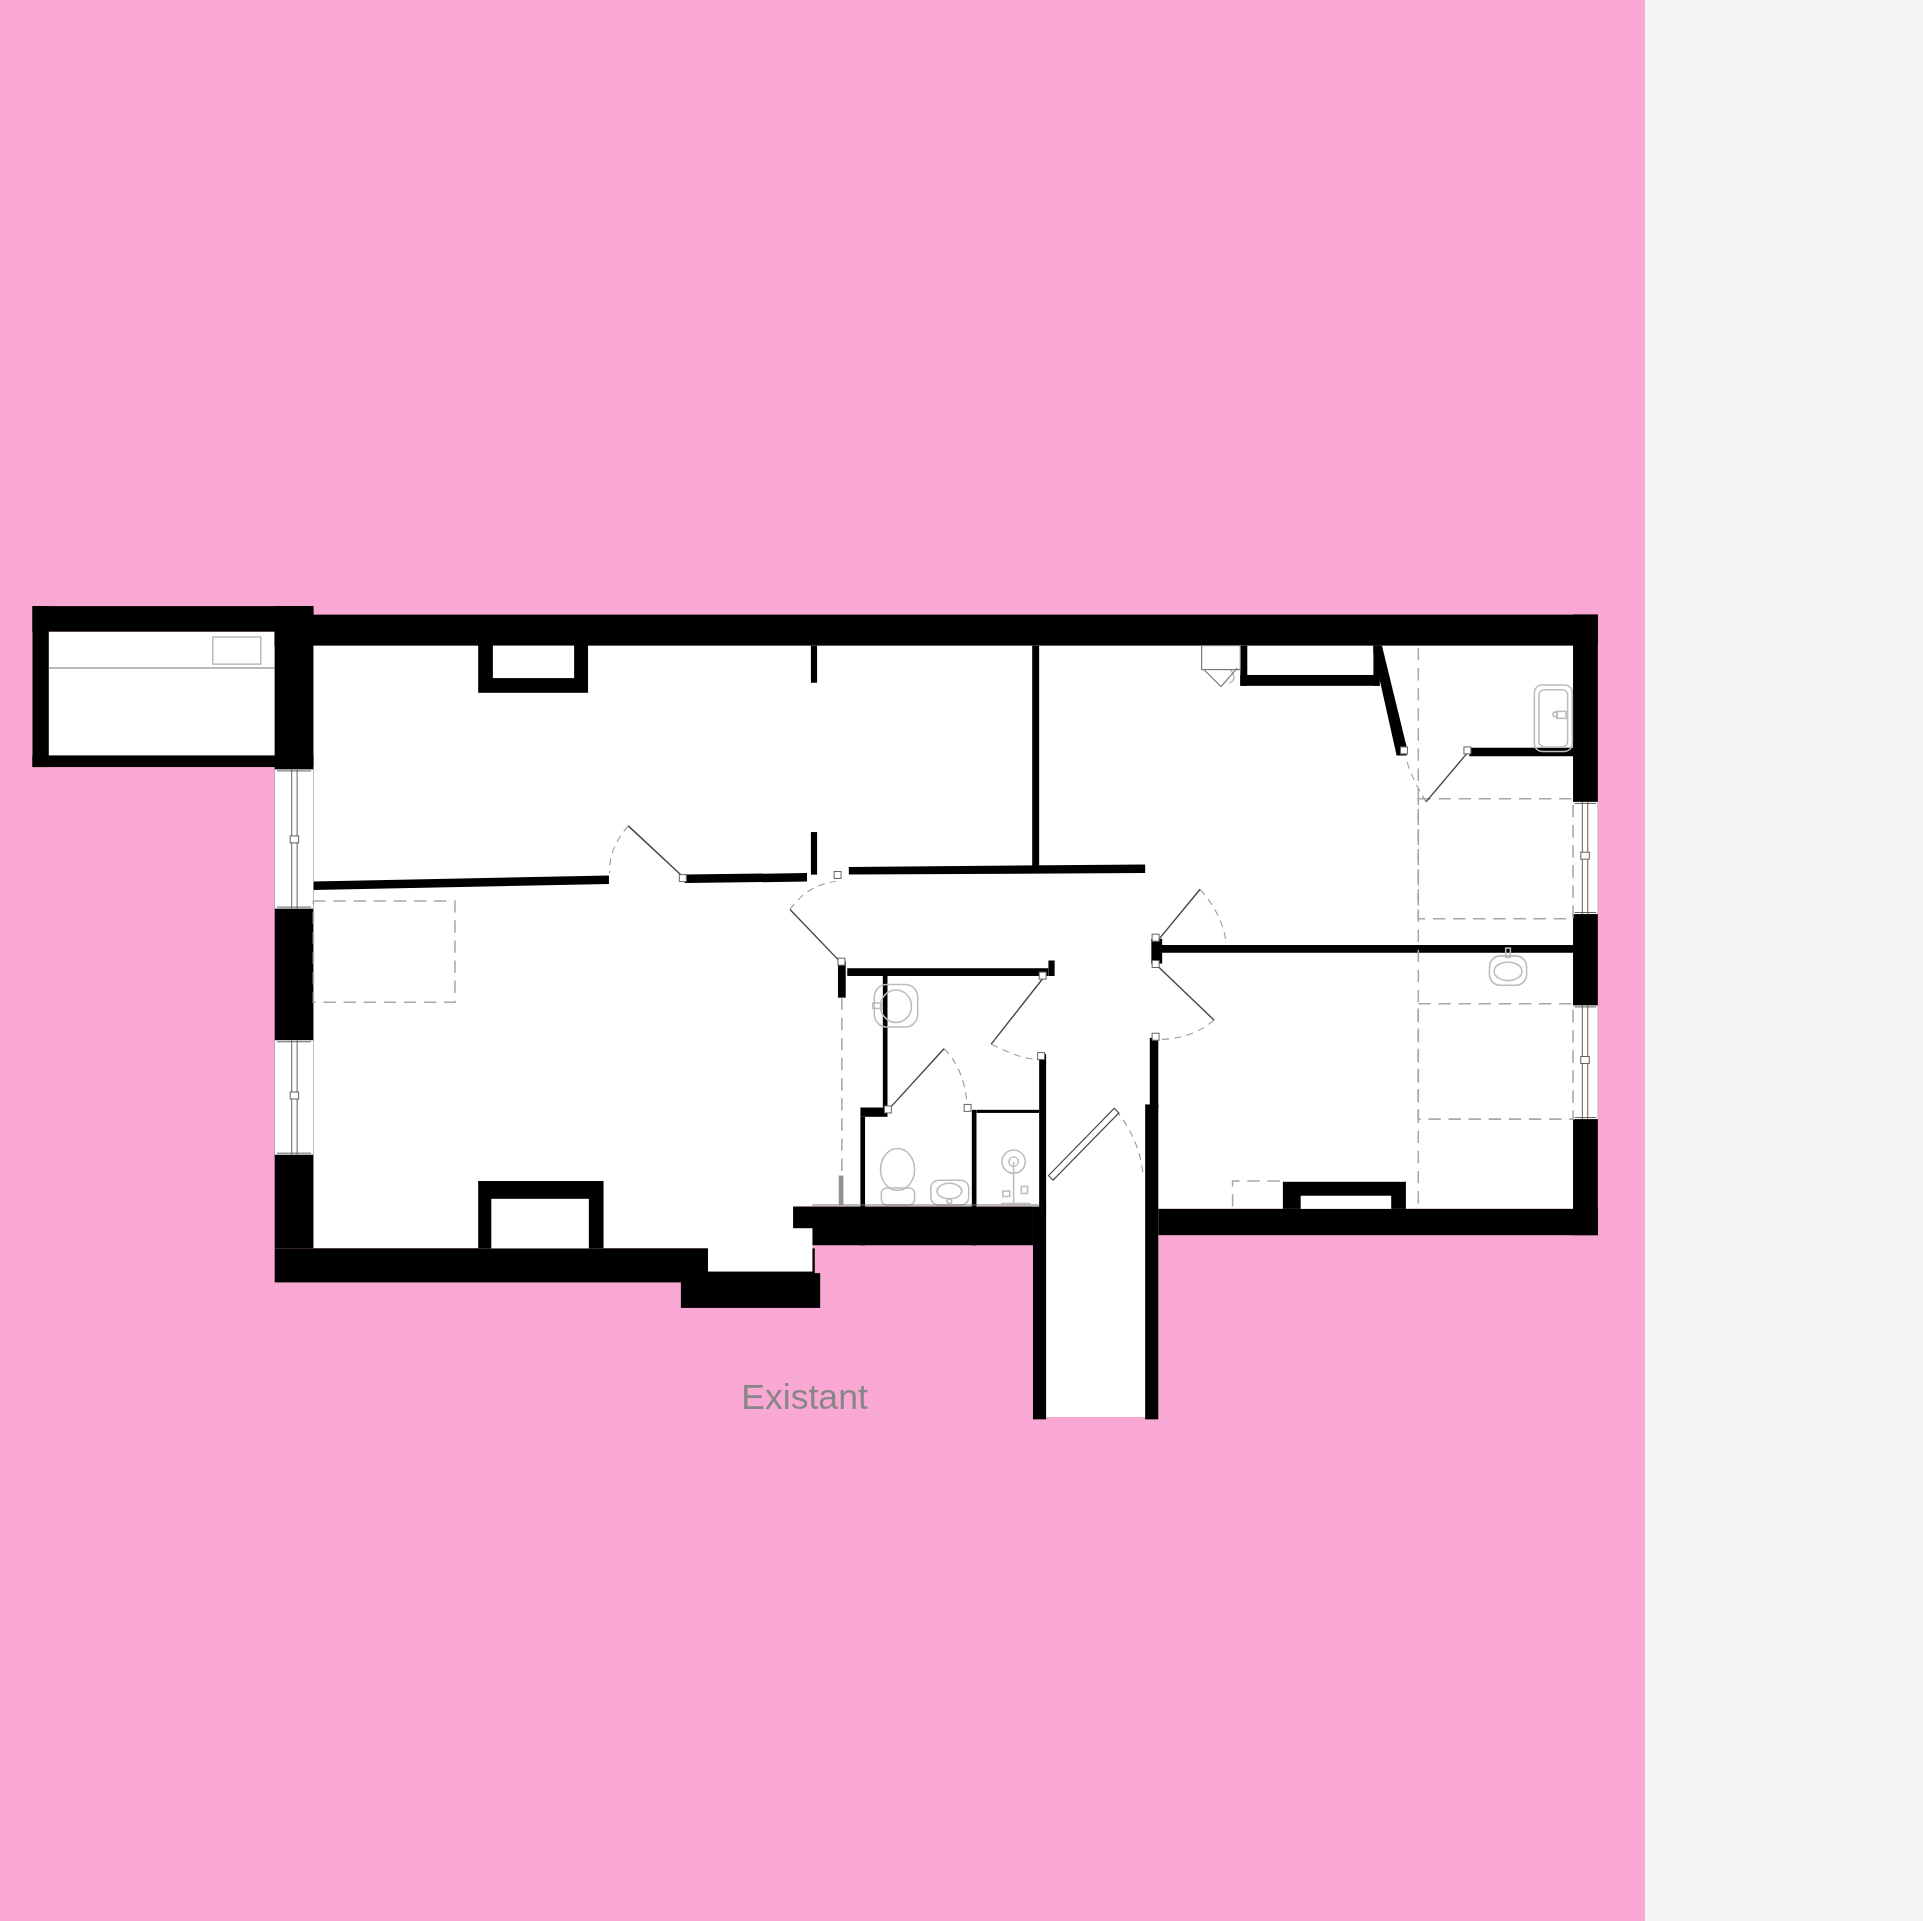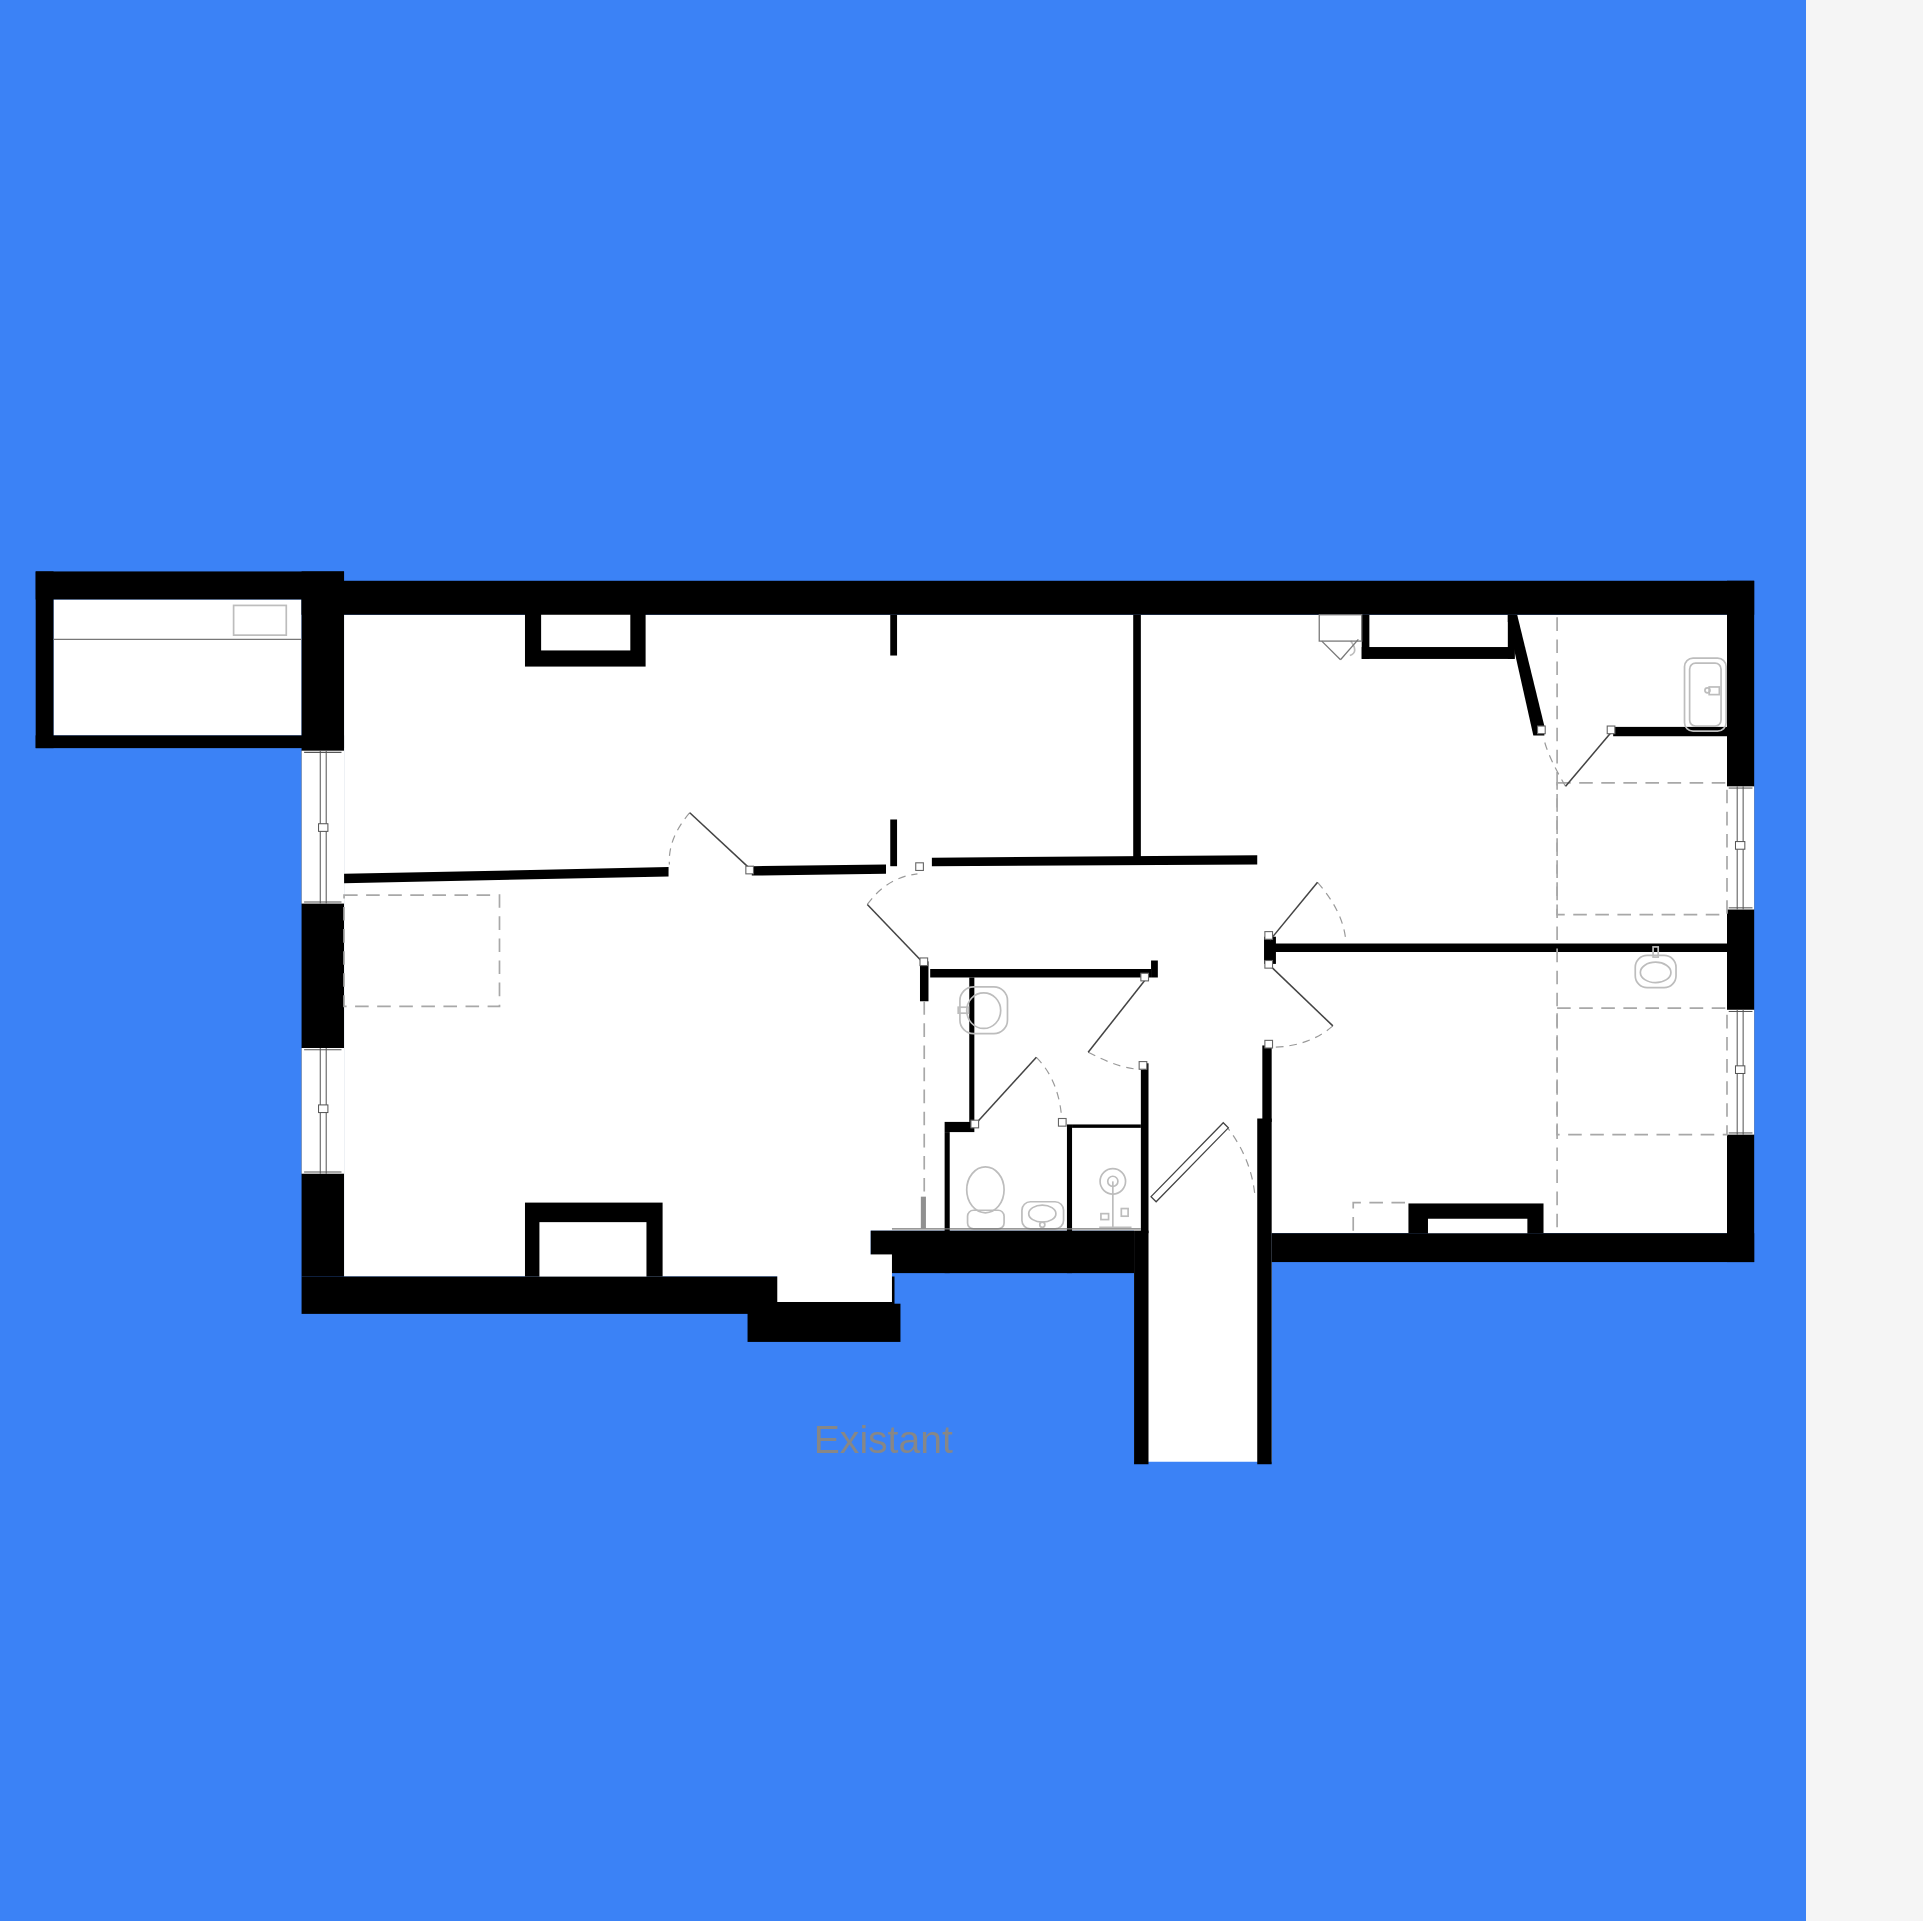--- a/index.html
+++ b/index.html
@@ -1,16 +1,16 @@
 <!DOCTYPE html>
 <html style="font-size:14.5px"><head>
 <meta charset="utf-8">
 <style>
   html,body{margin:0;padding:0;background:#f5f5f5;}
-  .stage{position:relative;width:1806px;height:1921px;background:#3b82f6;overflow:hidden;}
+  .stage{position:relative;width:1645px;height:1921px;background:#f9a8d4;overflow:hidden;}
   svg{position:absolute;left:0;top:0;width:100%;height:100%;}
   .wall{fill:#000;stroke:none}
   .white{fill:#fff;stroke:none}
   .leaf{stroke:#444;stroke-width:1.8;fill:none}
   .swing{stroke:#9a9a9a;stroke-width:1.4;fill:none;stroke-dasharray:9 7}
   .dash{stroke:#a8a8a8;stroke-width:2;fill:none;stroke-dasharray:16 10}
   .dashrect{fill:none;stroke:#a8a8a8;stroke-width:2;stroke-dasharray:16 10}
   .fixture{fill:none;stroke:#bdbdbd;stroke-width:2}
   .fixfill{fill:#909090;stroke:none}
   .thin2{stroke:#777;stroke-width:1.5;fill:none}

